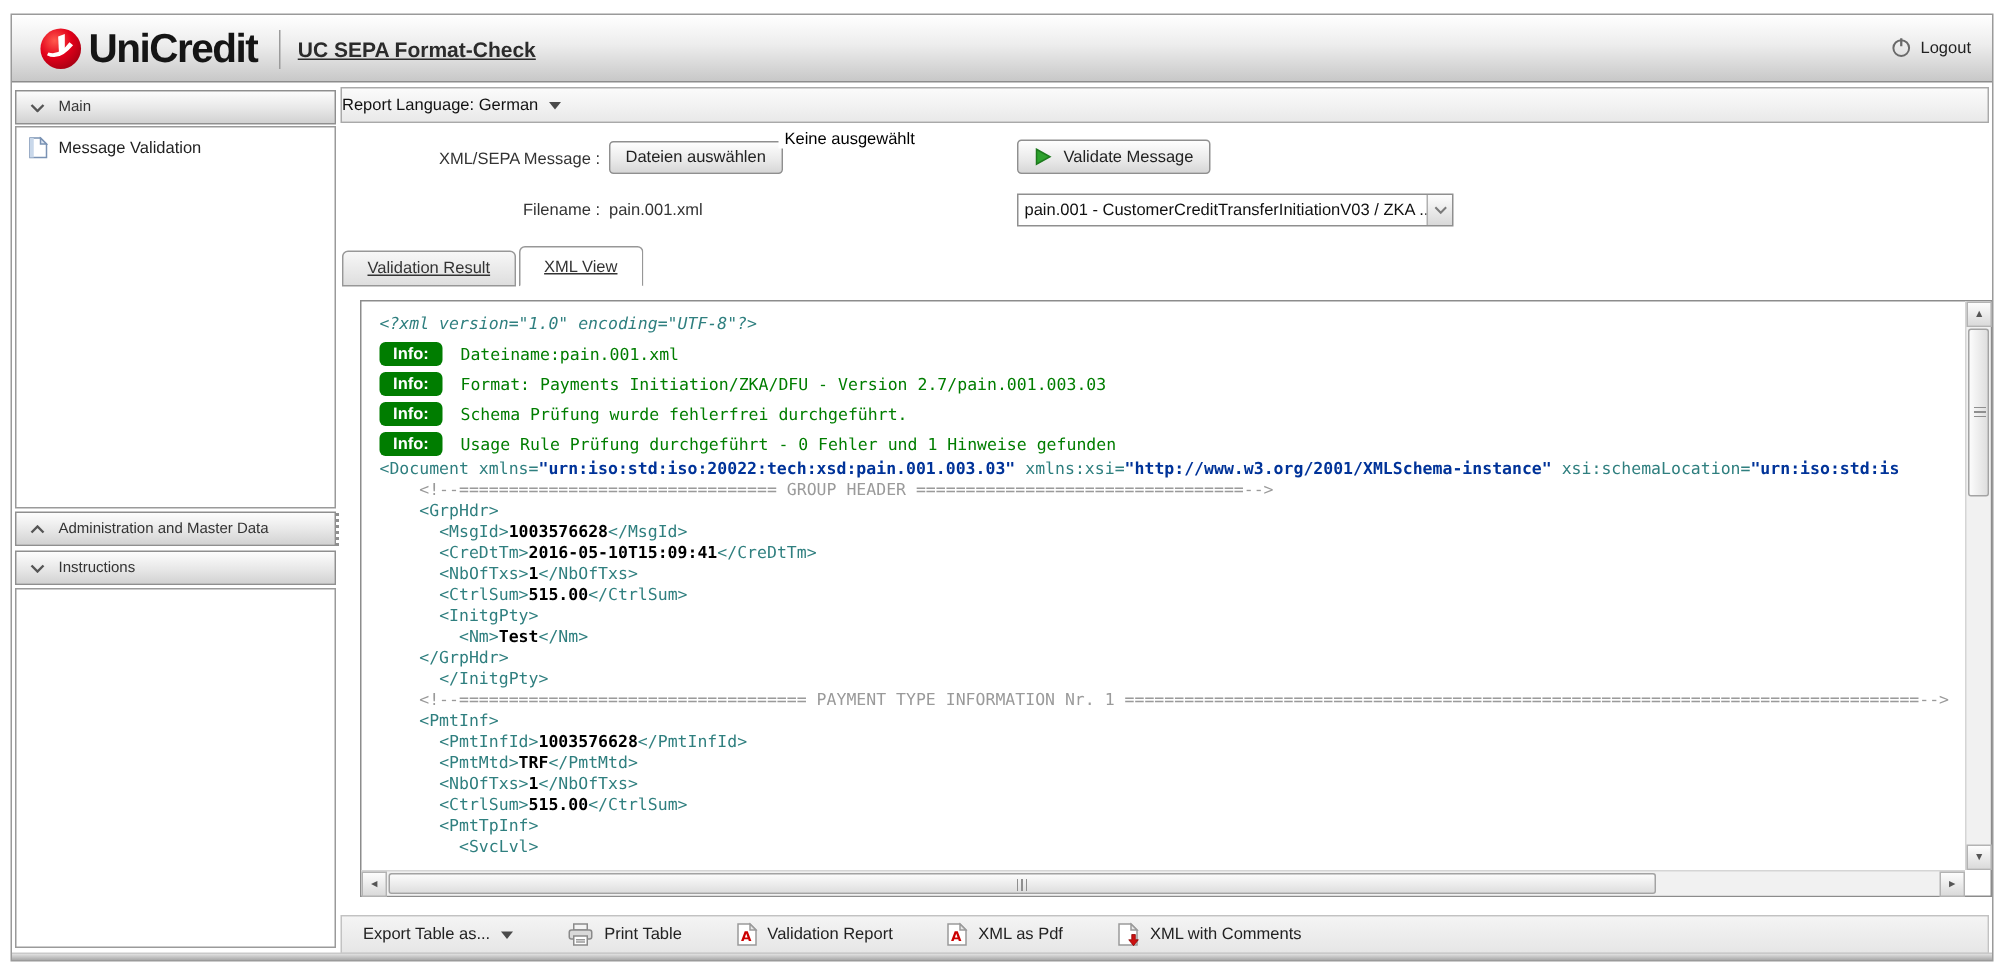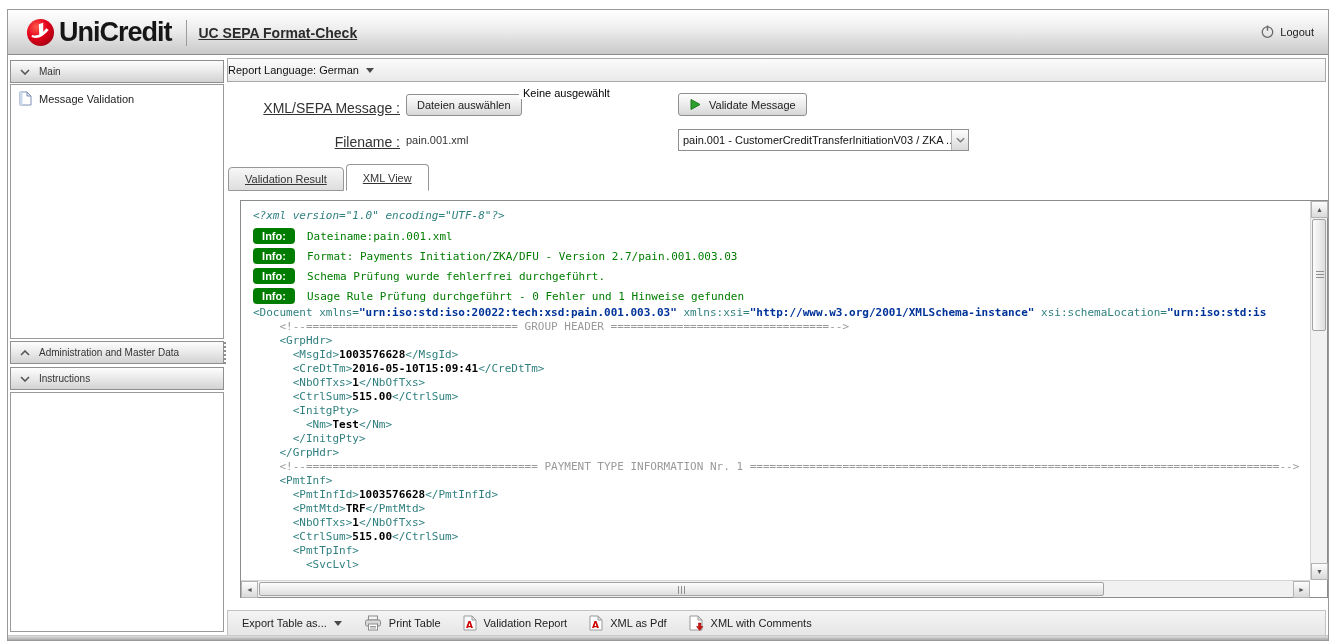--- a/index.html
+++ b/index.html
@@ -39,21 +39,21 @@
 
   
   .main { position:absolute; left:219px; right:2px; top:2px; bottom:2px; }
   .report-bar { position:absolute; left:0; right:0; top:0; height:24px;
     background:linear-gradient(#fbfbfb, #e9e9e9);
     border:1px solid #a9a9a9; display:flex; align-items:center; padding-left:0; gap:7px; cursor:pointer; }
   .report-bar span { font-size:11px; color:#111; }
   .caret-down { width:0; height:0; border-left:4px solid transparent; border-right:4px solid transparent; border-top:5px solid #4a4a4a; }
 
   .form-area { position:absolute; left:0; right:0; top:25px; height:80px; background:#fff; }
-  .form-label { position:absolute; width:173px; text-align:right; font-size:14px; color:#333;text-decoration:underline; }
+  .form-label { position:absolute; width:173px; text-align:right; font-size:11px; color:#333; }
   .lbl-msg { left:0; top:17px; }
   .lbl-file { left:0; top:51px; }
   .filename-value { position:absolute; left:179px; top:51px; font-size:11px; color:#333; }
   .btn { display:inline-flex; align-items:center; gap:7px; border:1px solid #8f8f8f; border-radius:3px;
     background:linear-gradient(#fefefe, #e9e9e9 60%, #d7d7d7); font-size:11px; color:#222;
     padding:4px 10px; cursor:pointer; }
   .btn-file { position:absolute; left:179px; top:11px; }
   .file-status { position:absolute; left:292px; top:4px; font-size:11px; color:#000; background:#fff; padding:0 4px; }
   .btn-validate { position:absolute; left:451px; top:10px; }
   .combo { position:absolute; left:451px; top:46px; width:291px; height:22px; background:#fff;
@@ -100,21 +100,21 @@
   .h-thumb { position:absolute; top:1px; left:18px; width:845px; height:14px; border:1px solid #a3a3a3; border-radius:2px;
     background:linear-gradient(#fcfcfc, #dedede); }
   .grip-v { position:absolute; left:3px; top:50%; margin-top:-4px; width:8px; height:8px;
     background:repeating-linear-gradient(#8f8f8f 0 1px, transparent 1px 3px); }
   .grip-h { position:absolute; top:3px; left:50%; margin-left:-4px; width:8px; height:8px;
     background:repeating-linear-gradient(to right, #8f8f8f 0 1px, transparent 1px 3px); }
 
   
   .bottom-toolbar { position:absolute; left:0; right:0; top:552px; height:26px;
     background:linear-gradient(#f4f4f4, #e6e6e6); border:1px solid #c2c2c2;
-    display:flex; align-items:center; gap:22px; padding-left:14px; }
+    display:flex; align-items:center; gap:36px; padding-left:14px; }
   .tool-item { display:flex; align-items:center; gap:7px; font-size:11px; color:#222; cursor:pointer; }
 
   
   .app-footer { position:absolute; left:0; right:0; bottom:0; height:5px;
     background:linear-gradient(#e0e0e0, #a9a9a9); border-top:1px solid #c9c9c9; }
 
   svg { display:block; }
 </style>
 </head>
 <body>
@@ -244,22 +244,22 @@
           <div>
               <div class="x-line"><span class="x-tag">&lt;Document xmlns=</span><span class="x-str">"urn:iso:std:iso:20022:tech:xsd:pain.001.003.03"</span><span class="x-tag"> xmlns:xsi=</span><span class="x-str">"http://www.w3.org/2001/XMLSchema-instance"</span><span class="x-tag"> xsi:schemaLocation=</span><span class="x-str">"urn:iso:std:is</span><span class="x-tag"></span></div>
               <div class="x-line"><span class="x-comment">    &lt;!--================================ GROUP HEADER =================================--&gt;</span></div>
               <div class="x-line"><span class="x-text">    </span><span class="x-tag">&lt;GrpHdr&gt;</span></div>
               <div class="x-line"><span class="x-text">      </span><span class="x-tag">&lt;MsgId&gt;</span><span class="x-text">1003576628</span><span class="x-tag">&lt;/MsgId&gt;</span></div>
               <div class="x-line"><span class="x-text">      </span><span class="x-tag">&lt;CreDtTm&gt;</span><span class="x-text">2016-05-10T15:09:41</span><span class="x-tag">&lt;/CreDtTm&gt;</span></div>
               <div class="x-line"><span class="x-text">      </span><span class="x-tag">&lt;NbOfTxs&gt;</span><span class="x-text">1</span><span class="x-tag">&lt;/NbOfTxs&gt;</span></div>
               <div class="x-line"><span class="x-text">      </span><span class="x-tag">&lt;CtrlSum&gt;</span><span class="x-text">515.00</span><span class="x-tag">&lt;/CtrlSum&gt;</span></div>
               <div class="x-line"><span class="x-text">      </span><span class="x-tag">&lt;InitgPty&gt;</span></div>
               <div class="x-line"><span class="x-text">        </span><span class="x-tag">&lt;Nm&gt;</span><span class="x-text">Test</span><span class="x-tag">&lt;/Nm&gt;</span></div>
+              <div class="x-line"><span class="x-text">    </span><span class="x-tag">&lt;/GrpHdr&gt;</span></div>
               <div class="x-line"><span class="x-text">      </span><span class="x-tag">&lt;/InitgPty&gt;</span></div>
-              <div class="x-line"><span class="x-text">    </span><span class="x-tag">&lt;/GrpHdr&gt;</span></div>
               <div class="x-line"><span class="x-comment">    &lt;!--=================================== PAYMENT TYPE INFORMATION Nr. 1 ================================================================================--&gt;</span></div>
               <div class="x-line"><span class="x-text">    </span><span class="x-tag">&lt;PmtInf&gt;</span></div>
               <div class="x-line"><span class="x-text">      </span><span class="x-tag">&lt;PmtInfId&gt;</span><span class="x-text">1003576628</span><span class="x-tag">&lt;/PmtInfId&gt;</span></div>
               <div class="x-line"><span class="x-text">      </span><span class="x-tag">&lt;PmtMtd&gt;</span><span class="x-text">TRF</span><span class="x-tag">&lt;/PmtMtd&gt;</span></div>
               <div class="x-line"><span class="x-text">      </span><span class="x-tag">&lt;NbOfTxs&gt;</span><span class="x-text">1</span><span class="x-tag">&lt;/NbOfTxs&gt;</span></div>
               <div class="x-line"><span class="x-text">      </span><span class="x-tag">&lt;CtrlSum&gt;</span><span class="x-text">515.00</span><span class="x-tag">&lt;/CtrlSum&gt;</span></div>
               <div class="x-line"><span class="x-text">      </span><span class="x-tag">&lt;PmtTpInf&gt;</span></div>
               <div class="x-line"><span class="x-text">        </span><span class="x-tag">&lt;SvcLvl&gt;</span></div>
             </div>
         </div>

